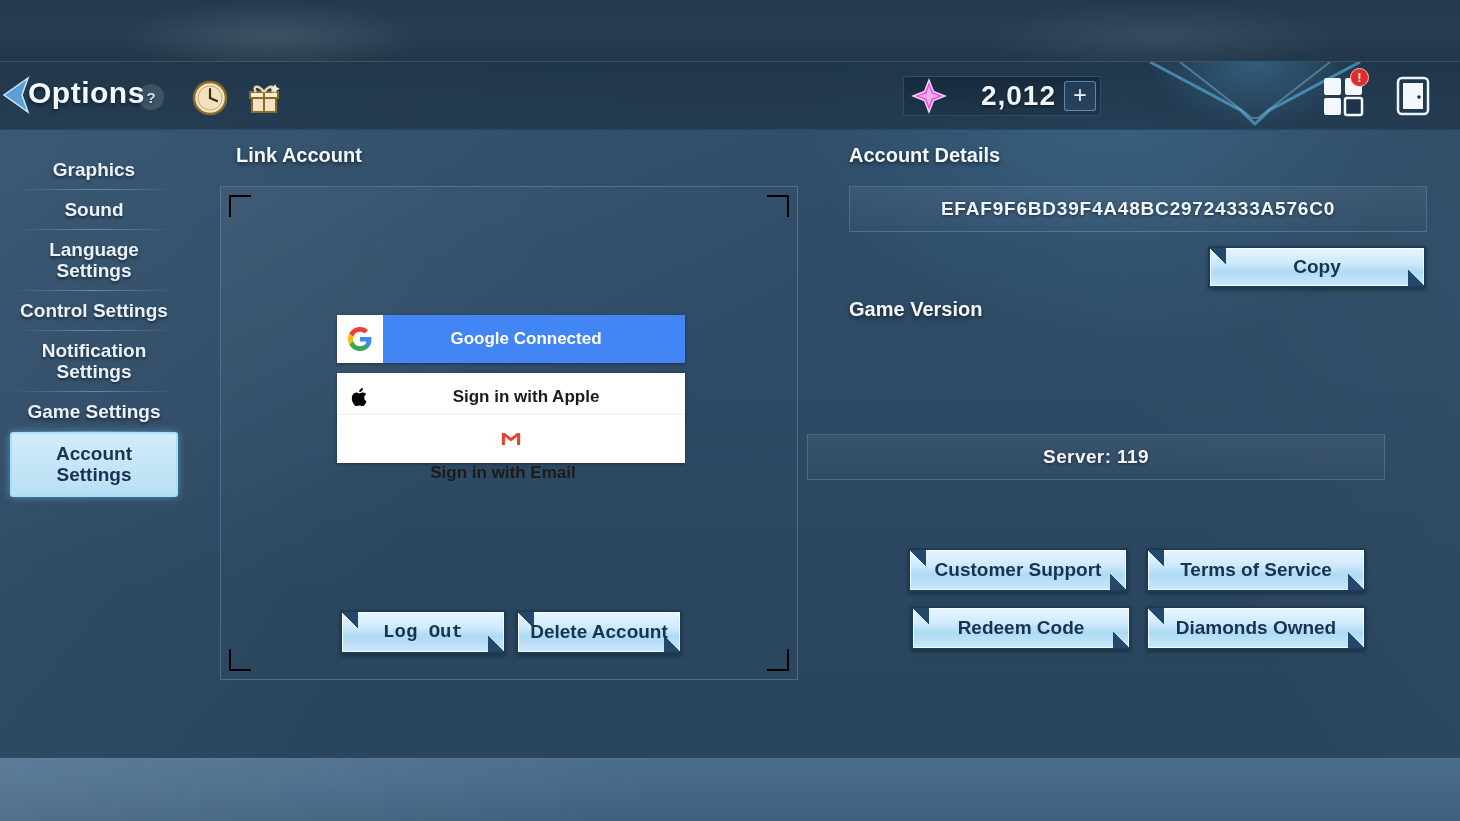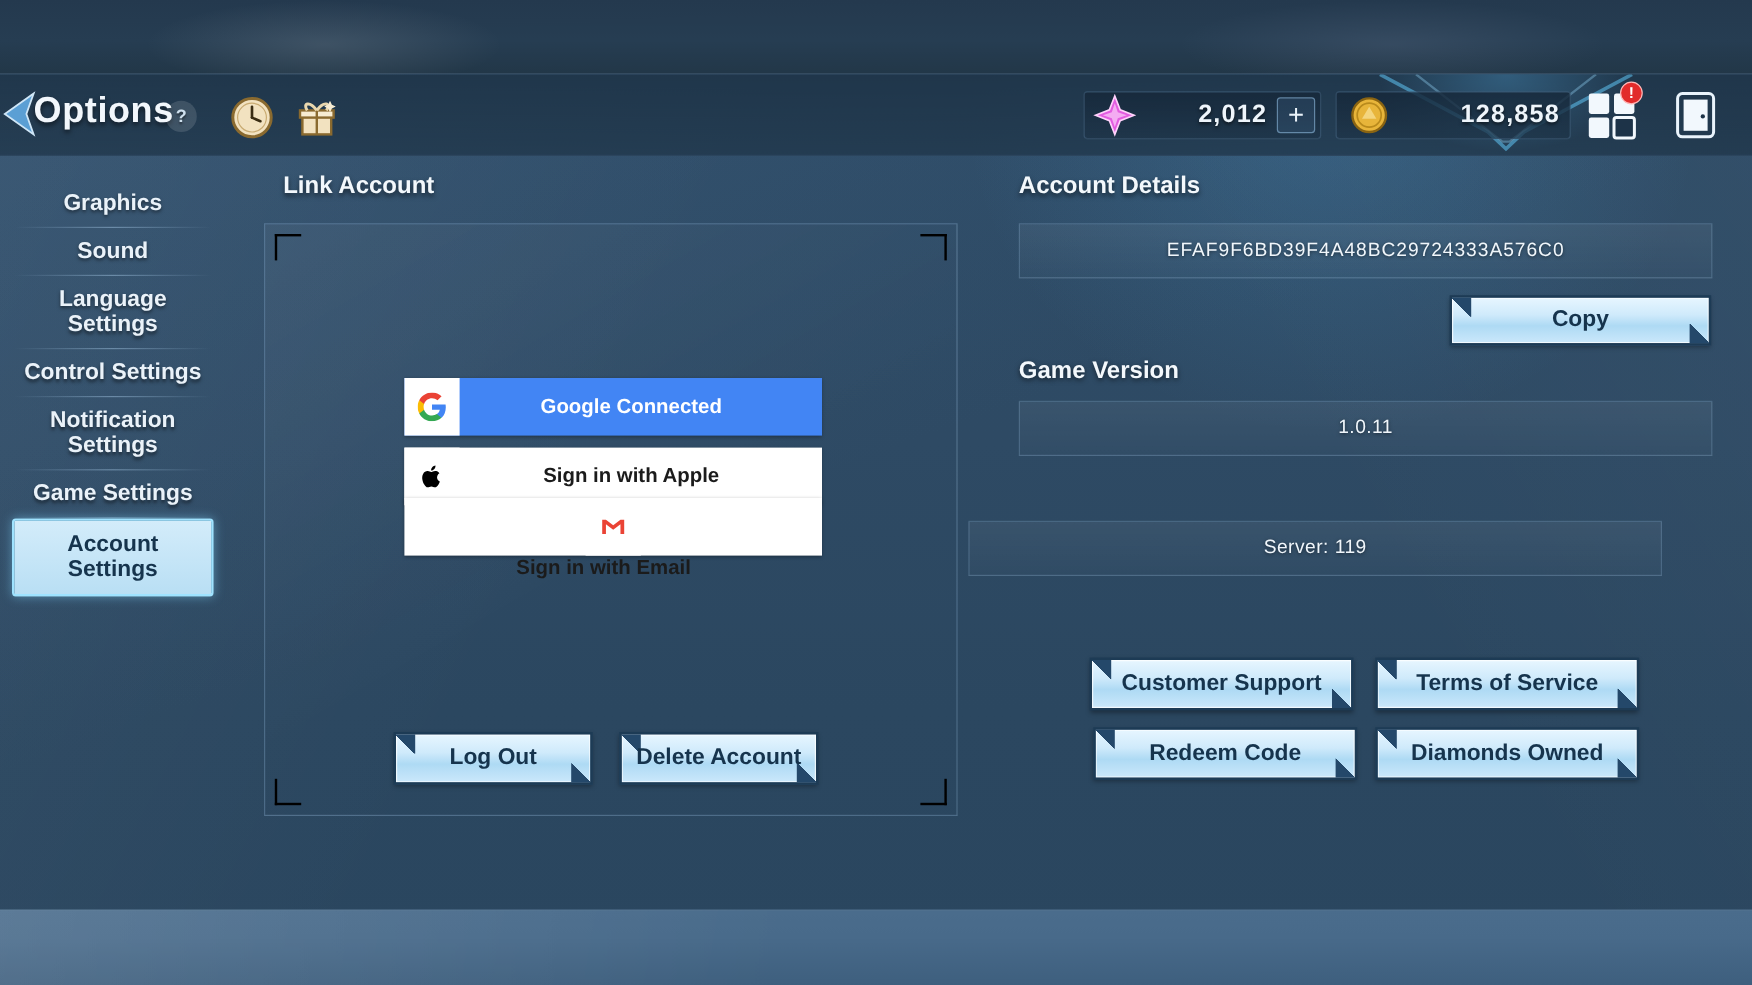--- a/index.html
+++ b/index.html
@@ -94,21 +94,21 @@
   .cur-box{
     position:absolute; top:76px; height:40px;
     background:linear-gradient(to bottom, rgba(22,40,58,.85), rgba(30,52,72,.72));
     border:1px solid rgba(120,165,205,.25);
     border-radius:3px;
     display:flex; align-items:center; cursor:pointer;
   }
   .cur-gem { left:903px; width:198px; }
   .cur-coin{ left:1113px; width:196px; }
   .cur-val{
-    flex:1; text-align:right; color:#eef5fb; font-size:21px; font-weight:bold;
+    flex:1; text-align:right; color:#eef5fb; font-size:28px; font-weight:bold;
     letter-spacing:1px; font-family:"Liberation Sans", sans-serif;
     text-shadow:0 1px 3px rgba(0,0,0,.6); padding-right:8px;
   }
   .plus-btn{
     width:32px; height:30px; margin-right:4px; flex:none;
     border:1px solid rgba(150,195,230,.55); border-radius:3px;
     color:#eaf3fa; font-size:23px; font-weight:300; line-height:27px; text-align:center;
     background:rgba(70,110,150,.25); cursor:pointer;
   }
   .gem-ic { width:38px; height:38px; margin-left:6px; flex:none; }
@@ -191,34 +191,34 @@
   .gbtn::before{
     content:""; position:absolute; left:0; top:0; width:16px; height:16px;
     background:linear-gradient(45deg, transparent 48%, #24486a 48%, #24486a 100%);
   }
   .gbtn::after{
     content:""; position:absolute; right:0; bottom:0; width:16px; height:16px;
     background:linear-gradient(225deg, transparent 48%, #24486a 48%, #24486a 100%);
   }
   .gbtn > span{ position:relative; z-index:2; }
 
-  #btn-logout { left:328px; top:610px; width:166px; height:44px; }
+  #btn-logout { left:340px; top:610px; width:166px; height:44px;font-family:Liberation Mono, monospace; }
   #btn-delete { left:516px; top:610px; width:166px; height:44px; }
   #btn-copy   { left:1208px; top:246px; width:218px; height:42px; }
   #btn-support{ left:908px;  top:548px; width:220px; height:44px; }
   #btn-tos    { left:1146px; top:548px; width:220px; height:44px; }
   #btn-redeem { left:911px;  top:606px; width:220px; height:44px; }
   #btn-diam   { left:1146px; top:606px; width:220px; height:44px; }
 
   
   .field{
     position:absolute; display:flex; align-items:center; justify-content:center;
     background:linear-gradient(to bottom, rgba(255,255,255,.055), rgba(255,255,255,.015));
     border:1px solid rgba(160,200,235,.22);
-    color:#f0f6fb; font-size:16px; font-weight:normal; letter-spacing:.4px;
+    color:#f0f6fb; font-size:19px; font-weight:bold; letter-spacing:.4px;
     text-shadow:0 1px 3px rgba(0,0,0,.5);
   }
   #f-id  { left:849px; top:186px; width:578px; height:46px; letter-spacing:.8px; }
   #f-ver { left:849px; top:334px; width:578px; height:46px; }
   #f-srv { left:807px; top:434px; width:578px; height:46px; }
 </style>
 </head>
 <body>
 
 <div id="stage">
@@ -273,28 +273,20 @@
 
   <div class="cur-box cur-gem">
     <svg class="gem-ic" viewBox="0 0 38 38">
       <path d="M19 3 L23.5 14.5 L35 19 L23.5 23.5 L19 35 L14.5 23.5 L3 19 L14.5 14.5 Z" fill="#e35ce0" stroke="#ffd2fb" stroke-width="1.4"></path>
       <path d="M19 9 L21.5 16.5 L29 19 L21.5 21.5 L19 29 L16.5 21.5 L9 19 L16.5 16.5 Z" fill="#f7b9f4" opacity=".85"></path>
     </svg>
     <div class="cur-val">2,012</div>
     <div class="plus-btn">+</div>
   </div>
 
-  <div class="cur-box cur-coin">
-    <svg class="coin-ic" viewBox="0 0 34 34">
-      <circle cx="17" cy="17" r="14" fill="#e8b53a" stroke="#8a6412" stroke-width="2"></circle>
-      <circle cx="17" cy="17" r="10" fill="none" stroke="#b98a1c" stroke-width="1.4"></circle>
-      <path d="M11 20 L17 10 L23 20 Z" fill="#f6dd8e" opacity=".8"></path>
-    </svg>
-    <div class="cur-val">128,858</div>
-  </div>
 
   <div class="grid-btn">
     <svg viewBox="0 0 46 44" width="46" height="44">
       <rect x="4" y="4" width="17" height="17" fill="#f2f8fd" rx="2"></rect>
       <rect x="25" y="4" width="17" height="17" fill="#f2f8fd" rx="2"></rect>
       <rect x="4" y="24" width="17" height="17" fill="#f2f8fd" rx="2"></rect>
       <rect x="25" y="24" width="17" height="17" fill="#1d3348" stroke="#f2f8fd" stroke-width="2.5" rx="2"></rect>
     </svg>
   </div>
   <div class="alert-dot">!</div>
@@ -384,21 +376,20 @@
   <div class="gbtn" id="btn-delete">
     <span>Delete Account</span>
   </div>
 
   <div class="field" id="f-id">EFAF9F6BD39F4A48BC29724333A576C0</div>
 
   <div class="gbtn" id="btn-copy">
     <span>Copy</span>
   </div>
 
-  <div class="field" id="f-ver">1.0.11</div>
   <div class="field" id="f-srv">Server: 119</div>
 
   <div class="gbtn" id="btn-support">
     <span>Customer Support</span>
   </div>
   <div class="gbtn" id="btn-tos">
     <span>Terms of Service</span>
   </div>
   <div class="gbtn" id="btn-redeem">
     <span>Redeem Code</span>

